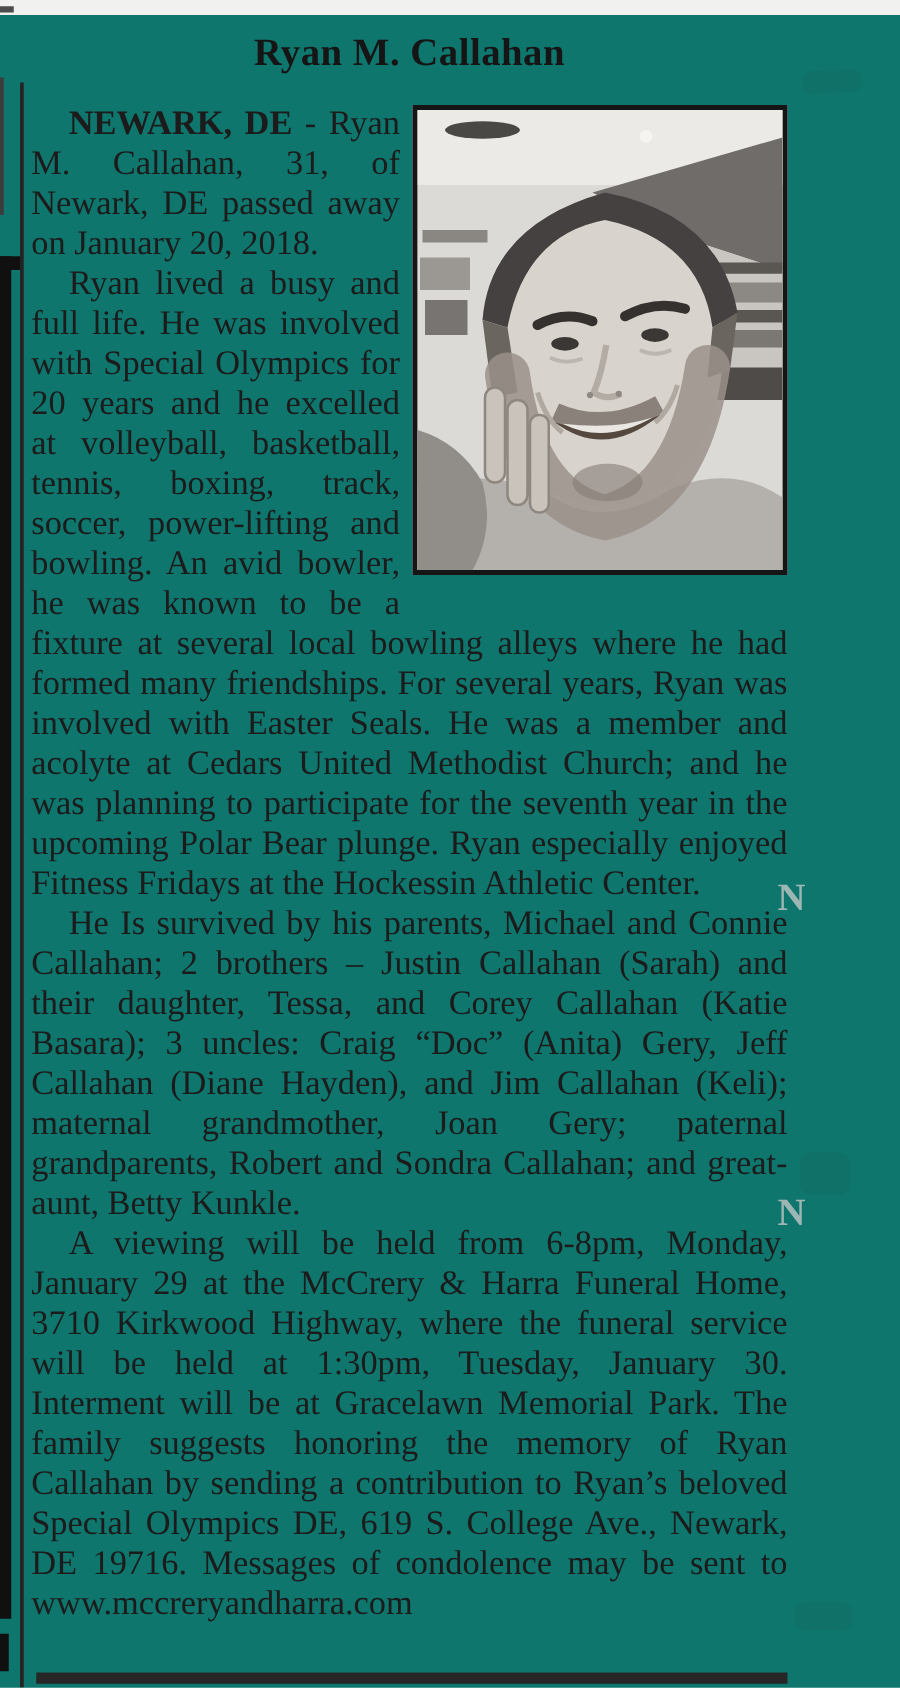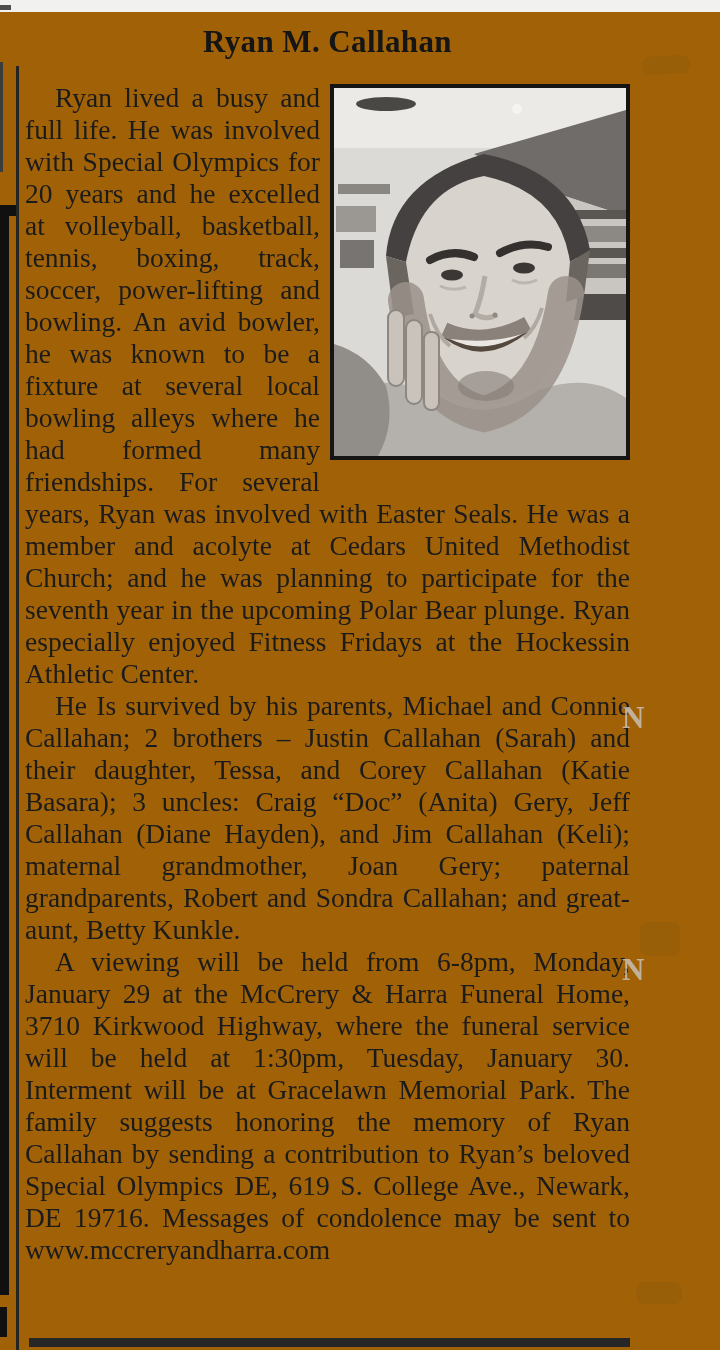--- a/index.html
+++ b/index.html
@@ -1,18 +1,18 @@
 <!DOCTYPE html>
 <html><head>
 <meta charset="utf-8">
 <style>
   html,body { margin:0; padding:0; }
   .page {
     position:relative; width:720px; height:1350px;
-    background:#a16207; overflow:hidden;
+    background:#0f766e; overflow:hidden;
     font-family:"Liberation Serif", serif;
   }
   .top-tint { position:absolute; left:0; top:0; width:720px; height:12px; background:#f1f1ef; }
   .corner-tick { position:absolute; left:0; top:5px; width:11px; height:5px; background:#4d4d4d; }
   .edge-line { position:absolute; left:0; top:62px; width:3px; height:110px; background:#3c3c3c; }
   .col-rule  { position:absolute; left:16px; top:66px; width:3px; height:1284px; background:#242424; }
   .black-bar   { position:absolute; left:0; top:205px; width:9px; height:1090px; background:#101010; }
   .black-notch { position:absolute; left:0; top:205px; width:16px; height:11px; background:#101010; }
   .black-tail  { position:absolute; left:0; top:1307px; width:7px; height:30px; background:#101010; }
   .bottom-bar  { position:absolute; left:29px; top:1338px; width:601px; height:9px; background:#262626; }
@@ -114,20 +114,21 @@
 
         <path d="M0,368 L0,256 Q34,266 52,298 Q62,336 44,368 Z" fill="#918d89"></path>
         <g fill="#c9c3bc" stroke="#8d8780" stroke-width="2">
           <rect x="54" y="222" width="16" height="76" rx="8"></rect>
           <rect x="72" y="232" width="16" height="84" rx="8"></rect>
           <rect x="90" y="244" width="15" height="78" rx="7"></rect>
         </g>
       </svg>
     </div>
 
+    <p class="para"><span class="dateline">NEWARK, DE</span><span> - Ryan M. Callahan, 31, of Newark, DE passed away on January 20, 2018.</span></p>
 
     <p class="para">Ryan lived a busy and full life.  He was involved with Special Olympics for 20 years and he excelled at volleyball, basketball, tennis, boxing, track, soccer, power-lifting and bowling. An avid bowler, he was known to be a fixture at several local bowling alleys where he had formed many friendships.  For several years, Ryan was involved with Easter Seals.  He was a member and acolyte at Cedars United Methodist Church; and he was planning to participate for the seventh year in the upcoming Polar Bear plunge. Ryan especially enjoyed Fitness Fridays at the Hockessin Athletic Center.</p>
 
     <p class="para">He Is survived by his parents, Michael and Connie Callahan; 2 brothers – Justin Callahan (Sarah) and their daughter, Tessa, and Corey Callahan (Katie Basara); 3 uncles: Craig “Doc” (Anita) Gery, Jeff Callahan (Diane Hayden), and Jim Callahan (Keli); maternal grandmother, Joan Gery; paternal grandparents, Robert and Sondra Callahan; and great-aunt, Betty Kunkle.</p>
 
     <p class="para">A viewing will be held from 6-8pm, Monday, January 29 at the McCrery &amp; Harra Funeral Home, 3710 Kirkwood Highway, where the funeral service will be held at 1:30pm, Tuesday, January 30. Interment will be at Gracelawn Memorial Park. The family suggests honoring the memory of Ryan Callahan by sending a contribution to Ryan’s beloved Special Olympics DE, 619 S. College Ave., Newark, DE  19716.  Messages of condolence may be sent to www.mccreryandharra.com</p>
   </article>
 
   <div class="watermark wm1">N</div>
   <div class="watermark wm2">N</div>

